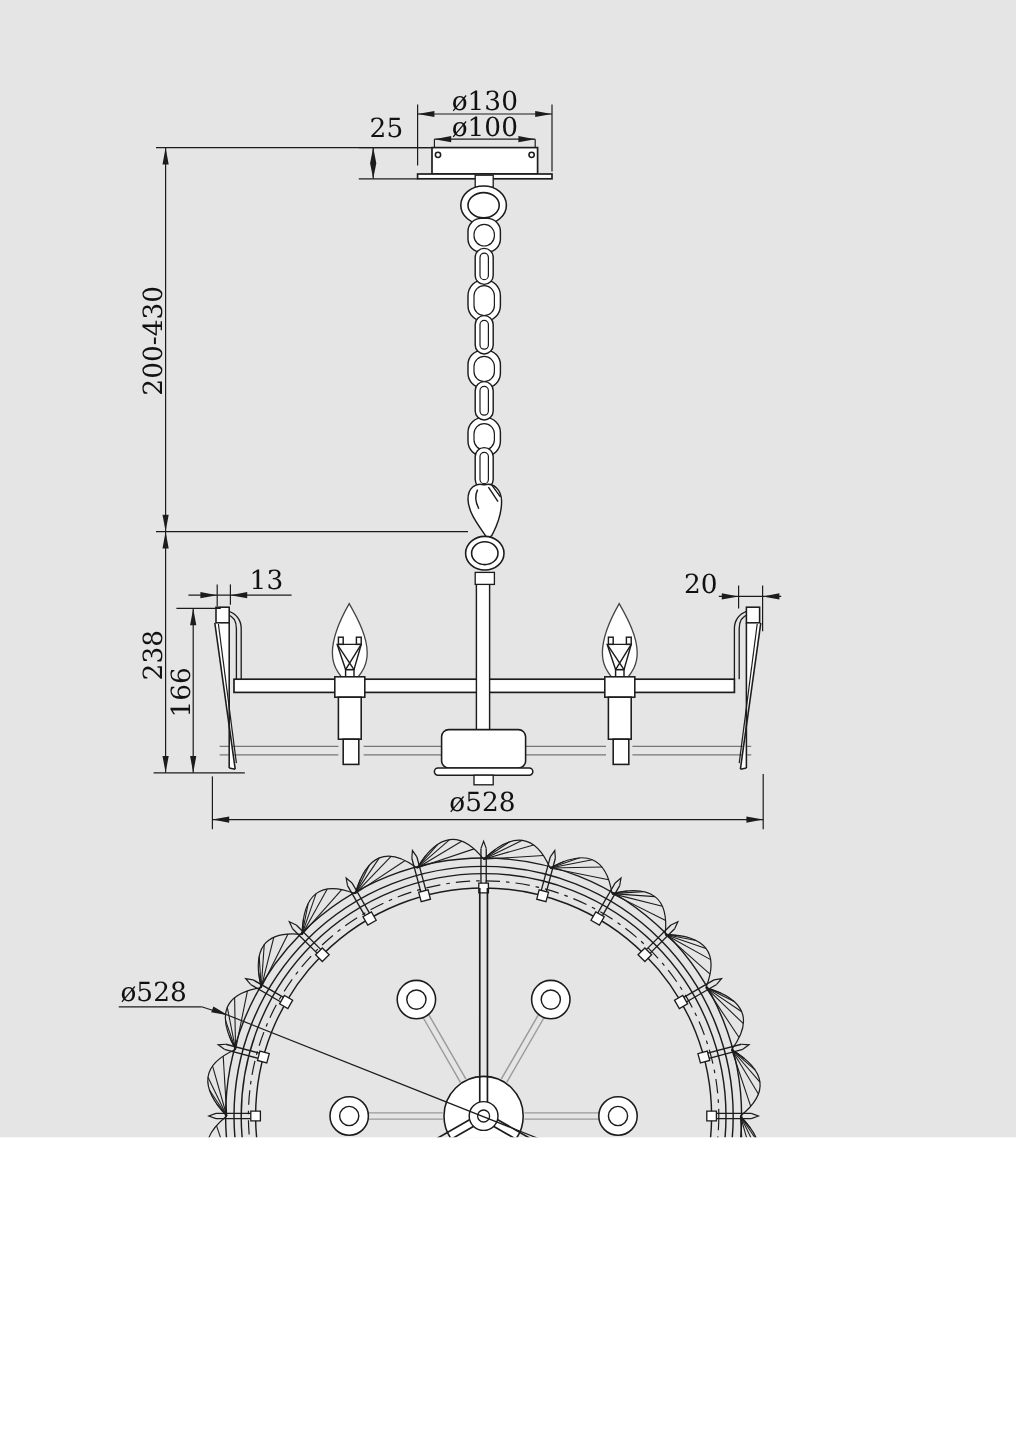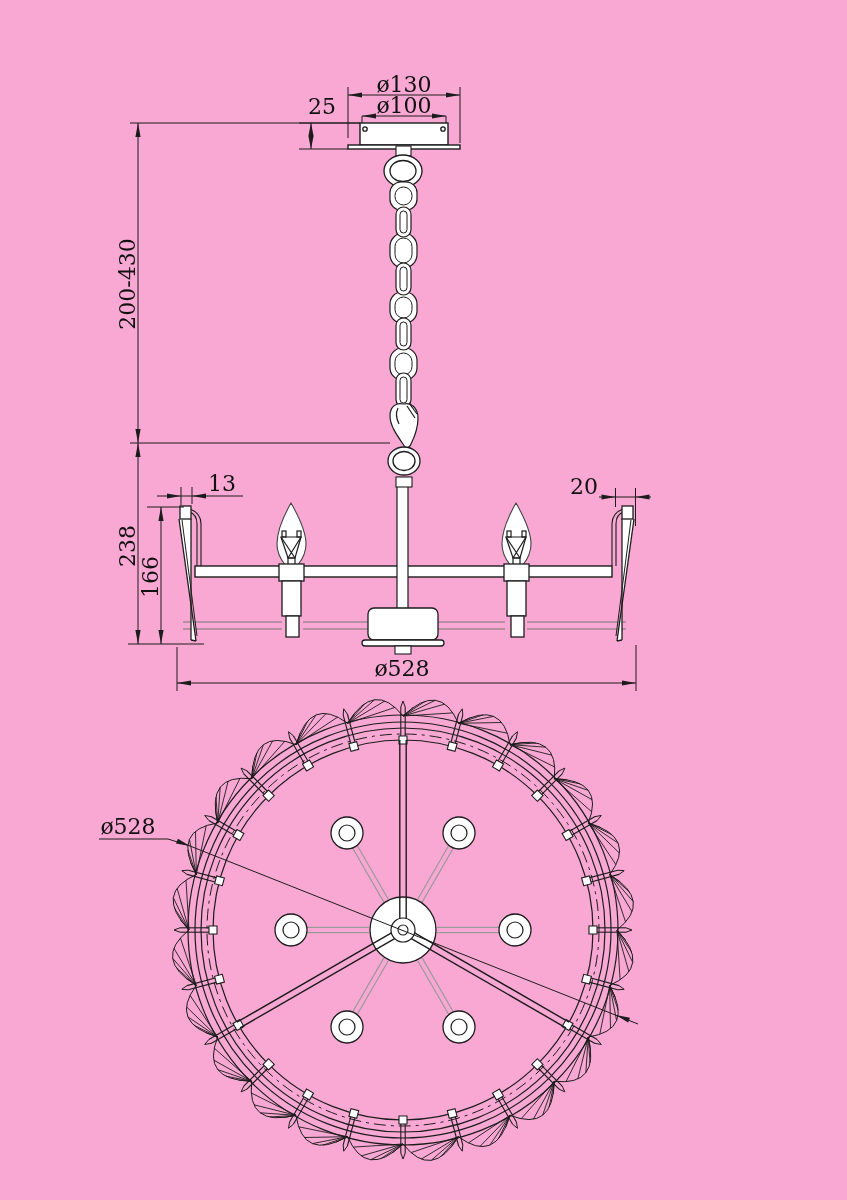--- a/index.html
+++ b/index.html
@@ -1,16 +1,16 @@
 <!DOCTYPE html>
 <html><head>
 <meta charset="utf-8">
 <style>
   html,body{margin:0;padding:0;background:#ffffff;}
-  .stage{position:relative;width:847px;height:1200px;background:#f9a8d4;overflow:hidden;}
+  .stage{position:relative;width:847px;height:948px;background:#e5e5e5;overflow:hidden;}
   svg{position:absolute;left:0;top:0;}
   svg text{font-family:"DejaVu Serif", serif;font-size:22px;fill:#111;}
 </style>
 </head>
 <body>
 
 <div class="stage">
 <svg width="847" height="1200" viewBox="0 0 847 1200" xmlns="http://www.w3.org/2000/svg">
 
   <g stroke="#1c1c1c" fill="none" stroke-width="1.3">

